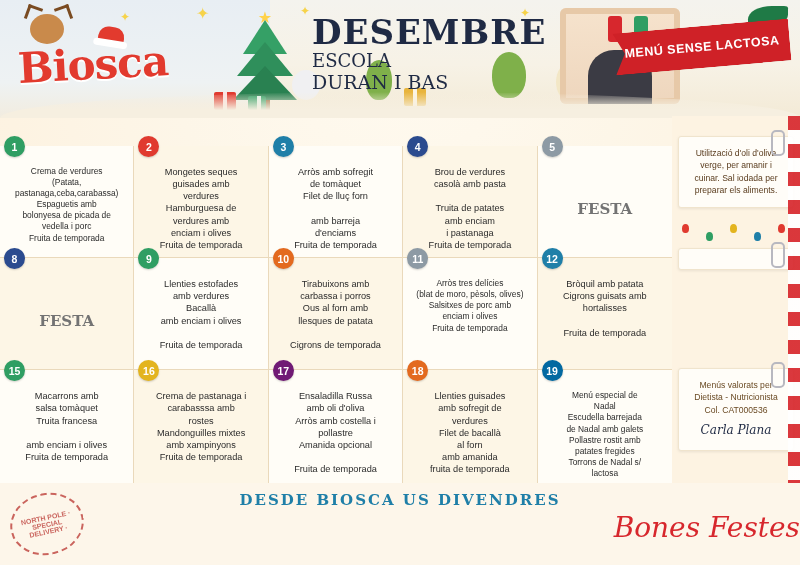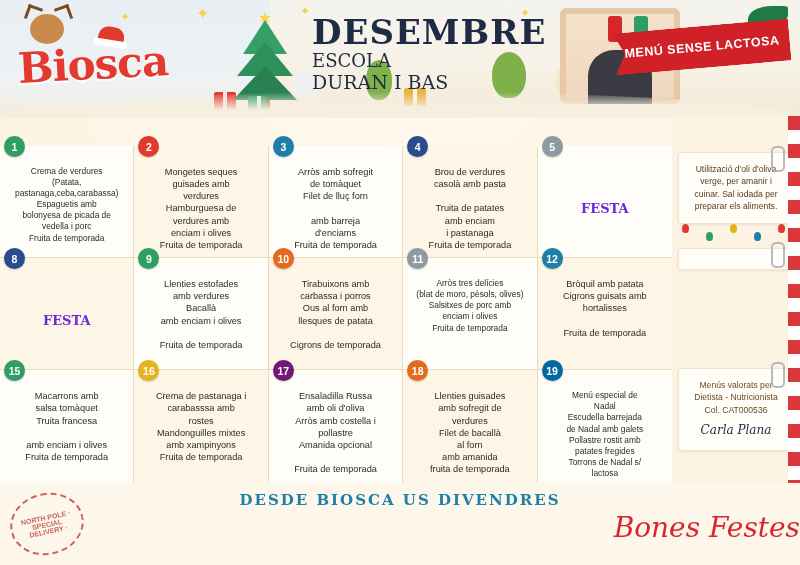--- a/index.html
+++ b/index.html
@@ -137,40 +137,40 @@
     display:flex;align-items:center;justify-content:center;
     box-shadow:0 1px 2px rgba(0,0,0,.18);
   }
   .menu{
     font-size:9.2px;line-height:1.32;color:#2b2b2b;
     margin-top:2px;white-space:pre-line;
   }
   .menu.small{font-size:8.4px;}
   .festa{
     font-family:"DejaVu Serif", serif;
-    font-size:13px;font-weight:bold;color:#6d28d9;
+    font-size:15px;font-weight:bold;color:#737373;
     display:flex;align-items:center;justify-content:center;height:100%;
   }
   
   .rail{
     position:absolute;left:672px;top:116px;width:128px;height:367px;
     background:#fdf3e2;
   }
   .note{
     position:absolute;left:6px;width:116px;
     background:#fffdf8;
     border:1px solid #f0e4cd;
     border-radius:3px;
     box-shadow:0 1px 3px rgba(0,0,0,.08);
     padding:10px 8px;
     box-sizing:border-box;
     text-align:center;
     font-size:8.6px;line-height:1.45;color:#5a3c1e;
   }
-  .note.n1{top:36px;}
+  .note.n1{top:20px;}
   .note.n2{top:132px;}
   .note.n3{top:252px;color:#6a4a24;}
   .clip{
     position:absolute;right:8px;top:-7px;width:10px;height:22px;
     border:2px solid #b8b8c0;border-radius:5px;background:transparent;
   }
   .sign{
     font-family:"DejaVu Serif", serif;font-style:italic;font-size:12px;color:#1f2a44;margin-top:6px;
   }
   

